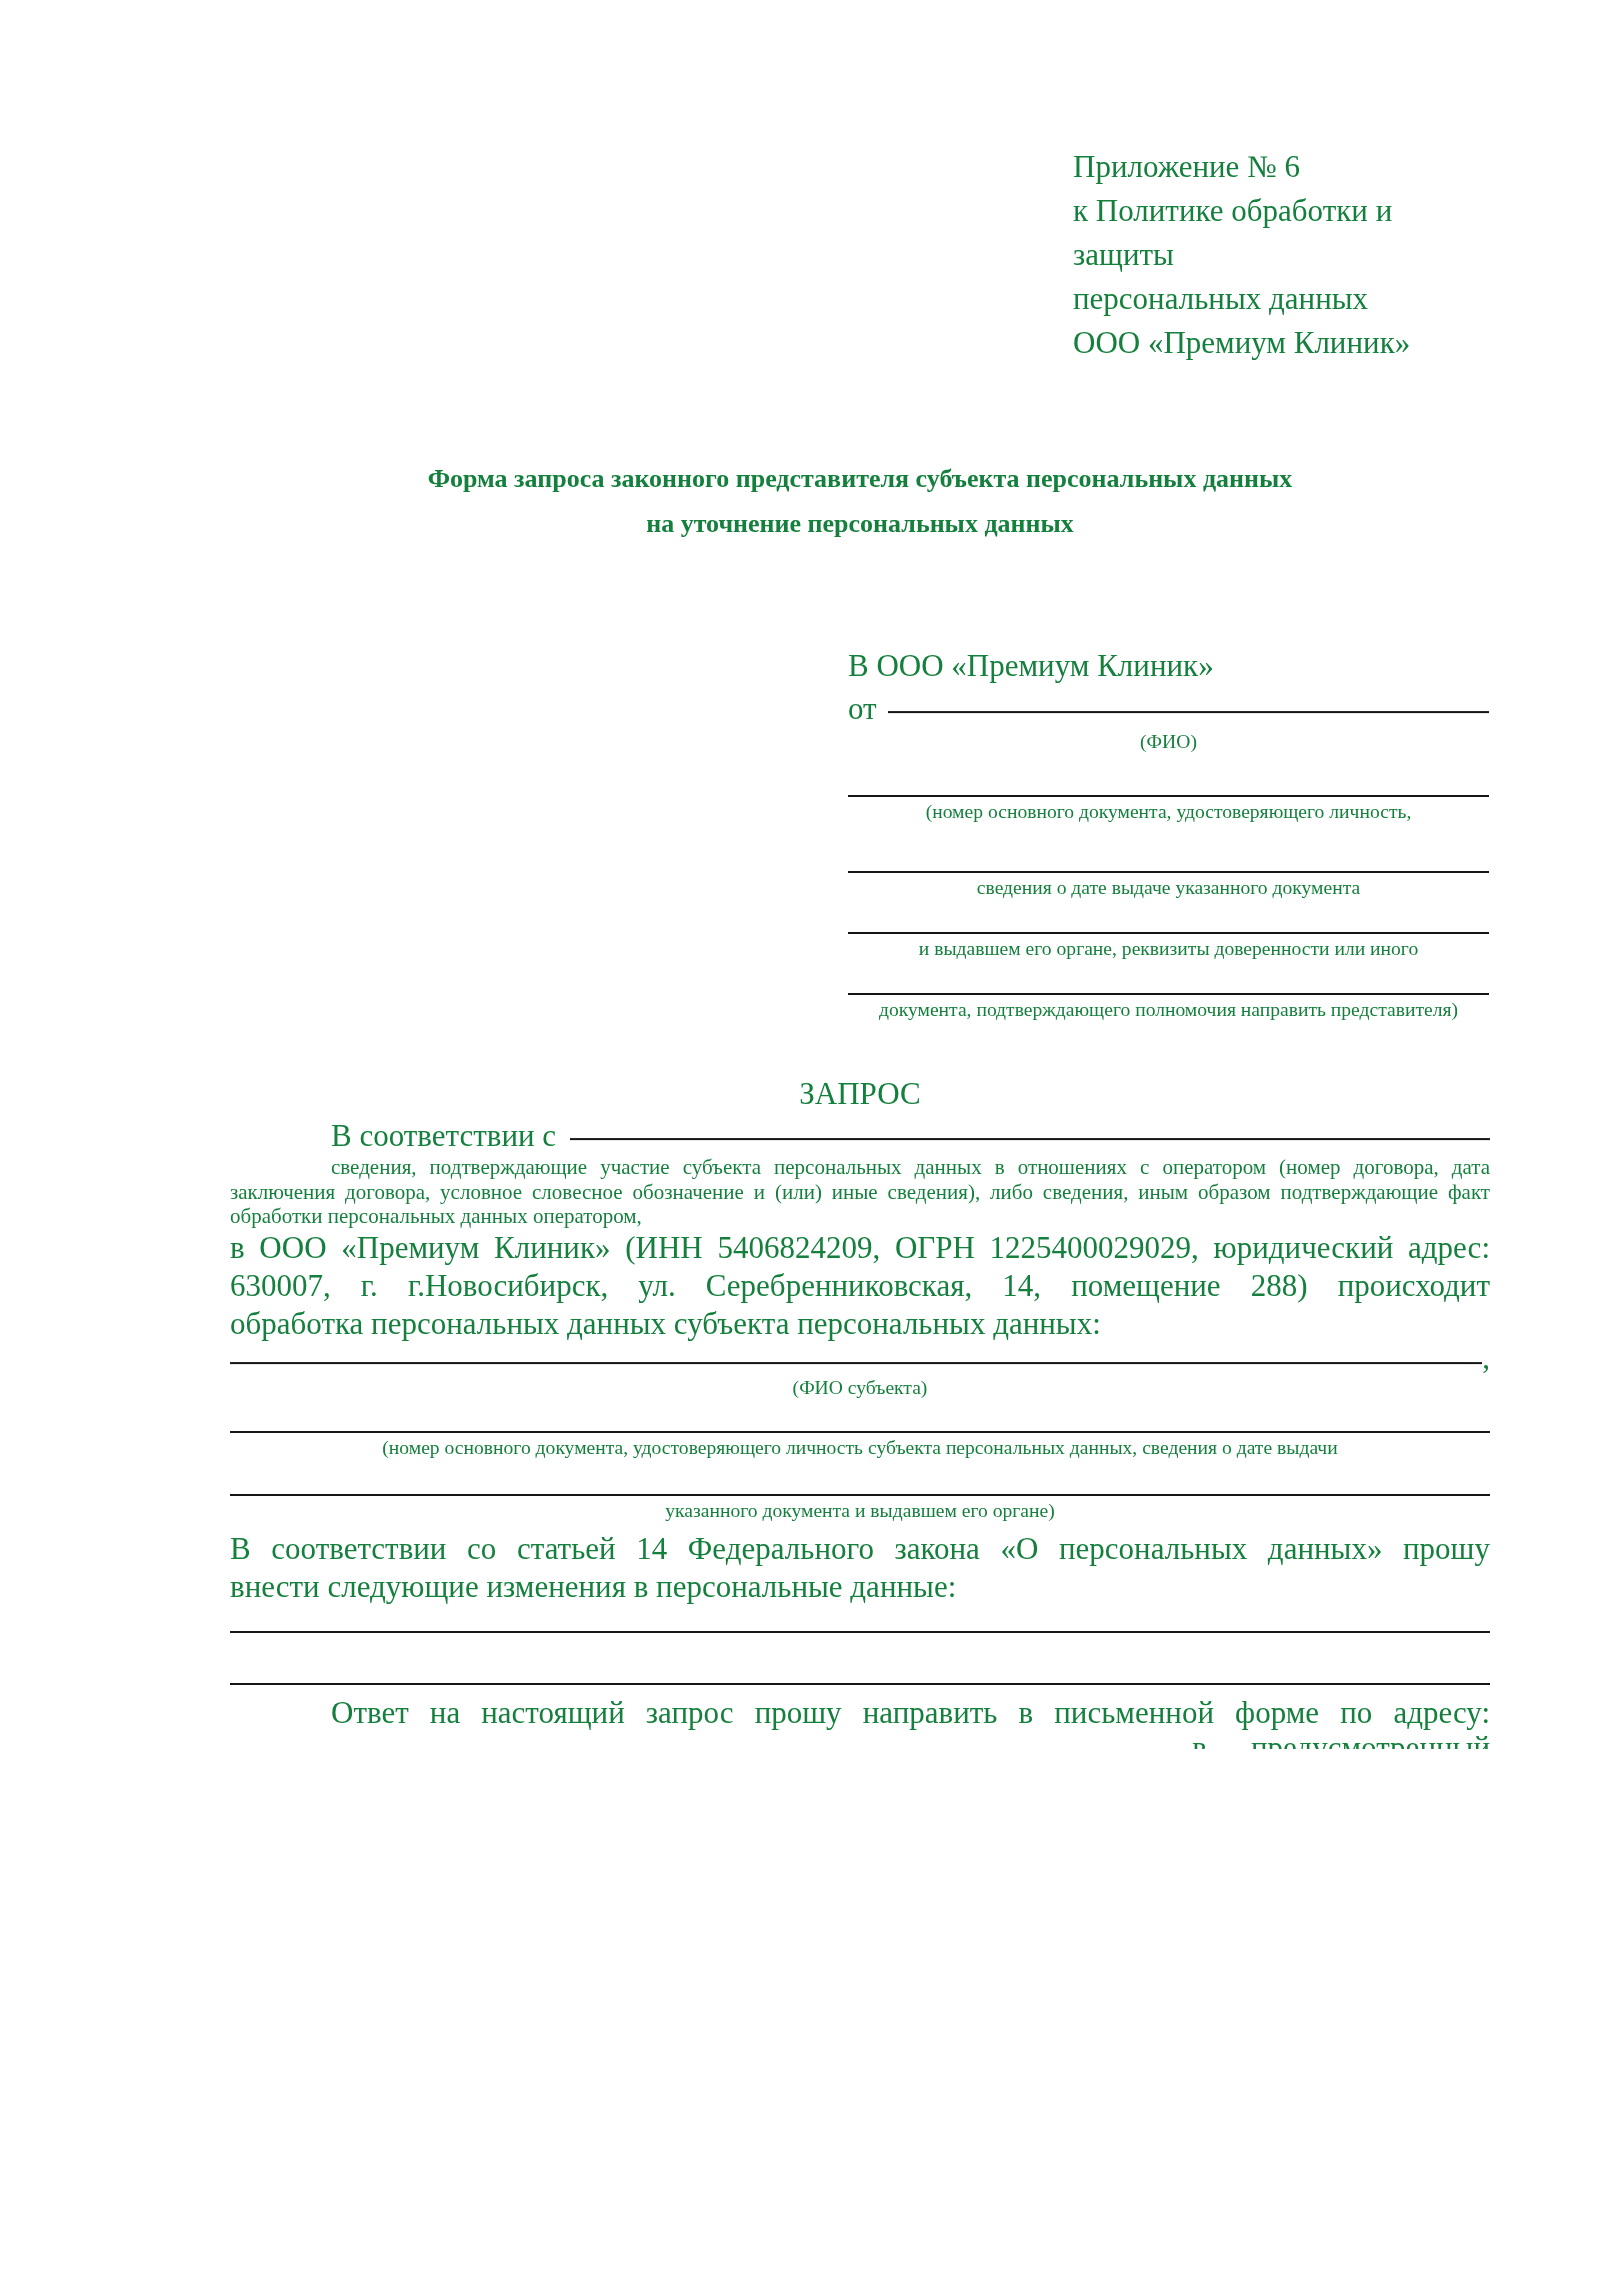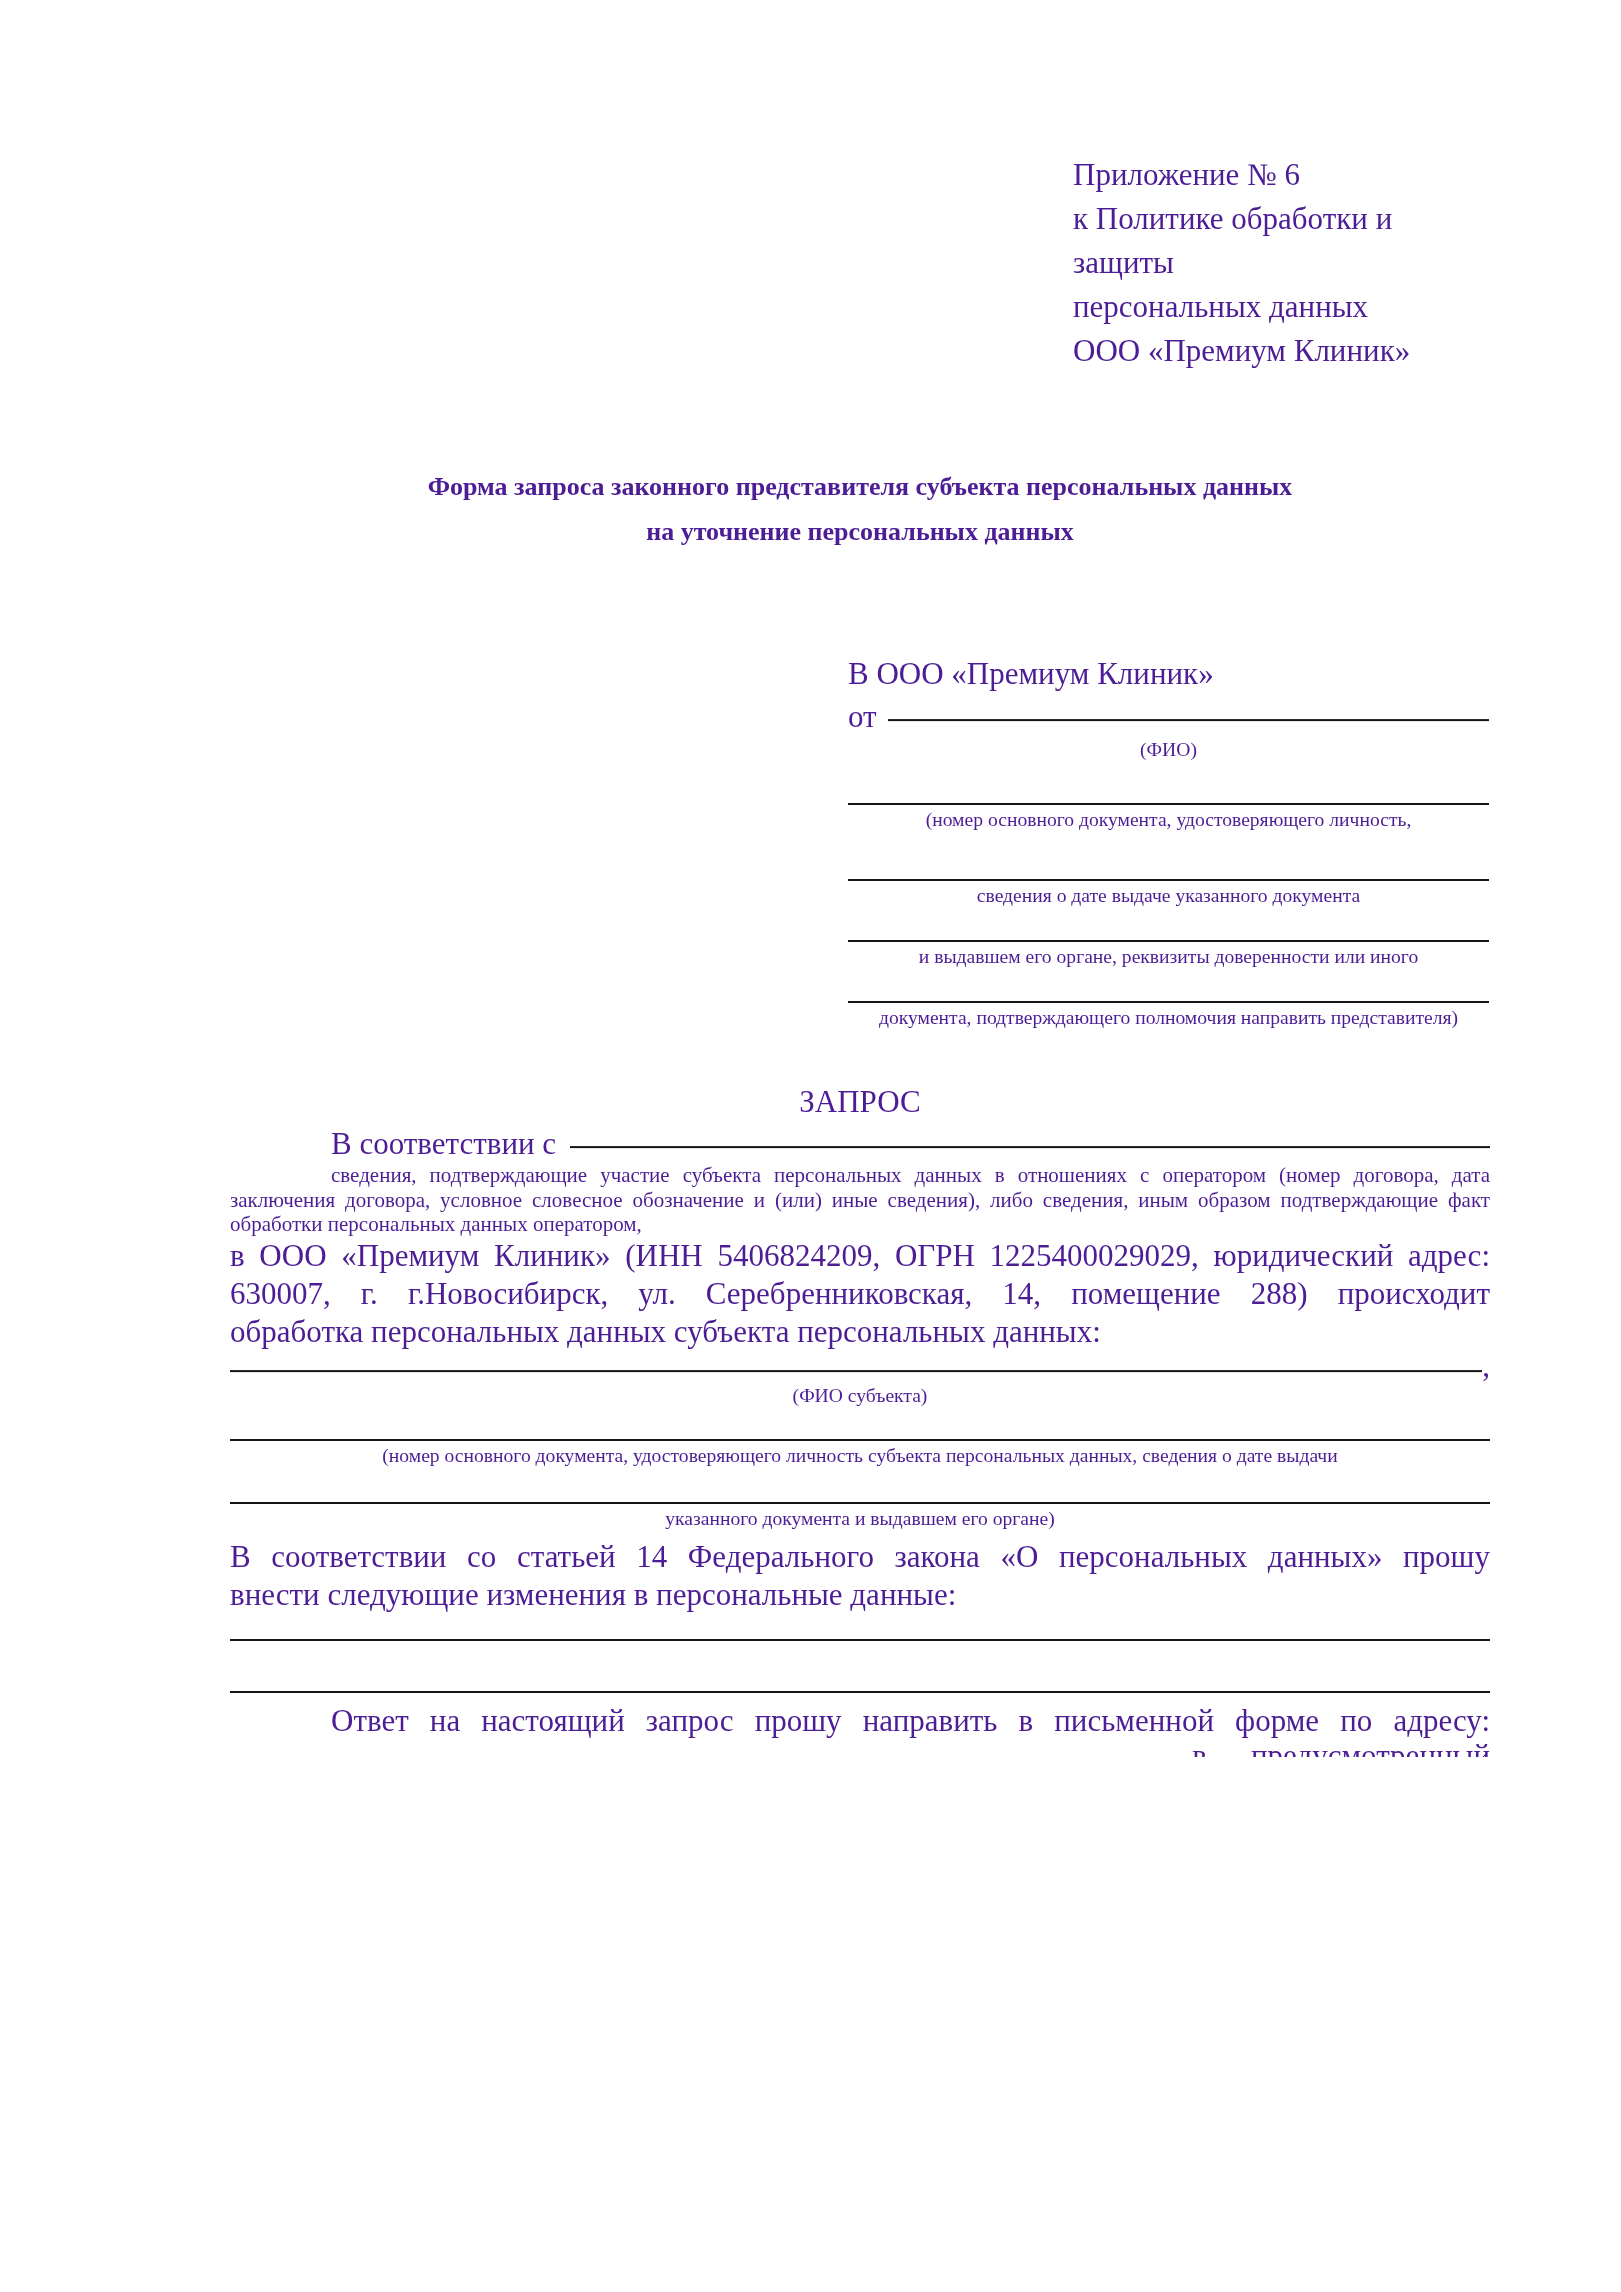--- a/index.html
+++ b/index.html
@@ -1,23 +1,23 @@
 <!DOCTYPE html>
 <html lang="ru"><head>
 <meta charset="utf-8">
 <style>
   * { margin: 0; padding: 0; box-sizing: border-box; }
   html, body { background: #ffffff; }
   .page {
     position: relative;
     width: 1621px;
     height: 1741px;
-    margin: 16px auto;
+    margin: 8px auto;
     background: #ffffff;
-    color: #4c1d95;
+    color: #15803d;
     font-family: "Liberation Serif", "DejaVu Serif", serif;
     font-size: 31px;
     padding: 0 131px 0 230px;
     overflow: hidden;
   }
   
   .appendix {
     margin-top: 137px;
     margin-left: 843px;
     line-height: 44px;

